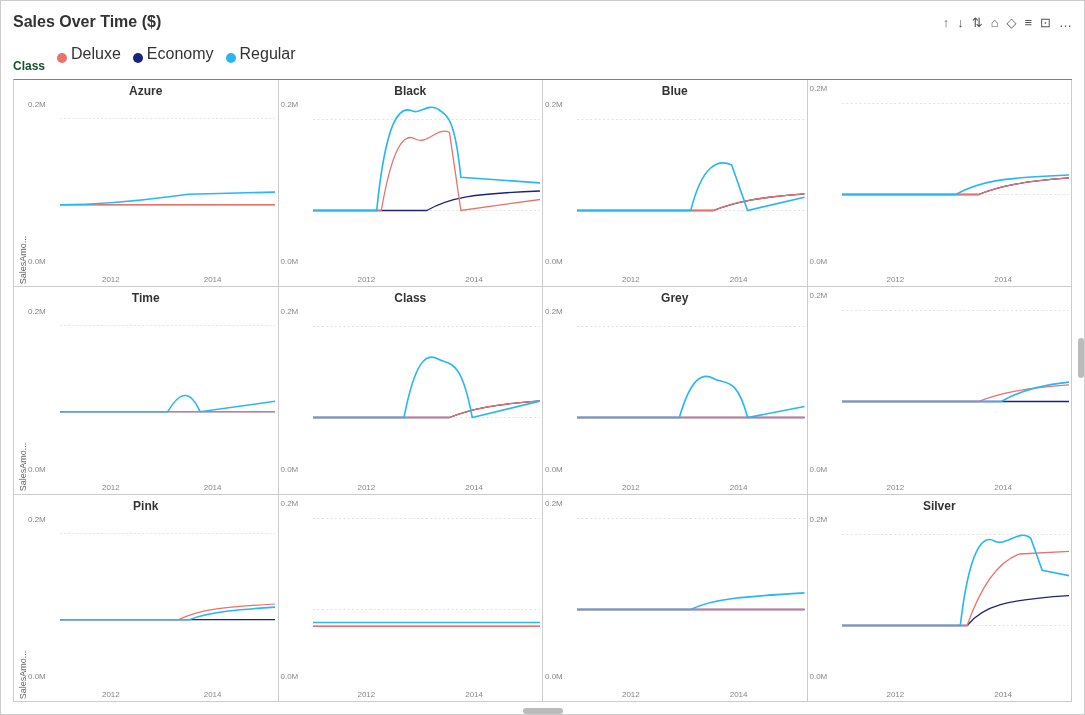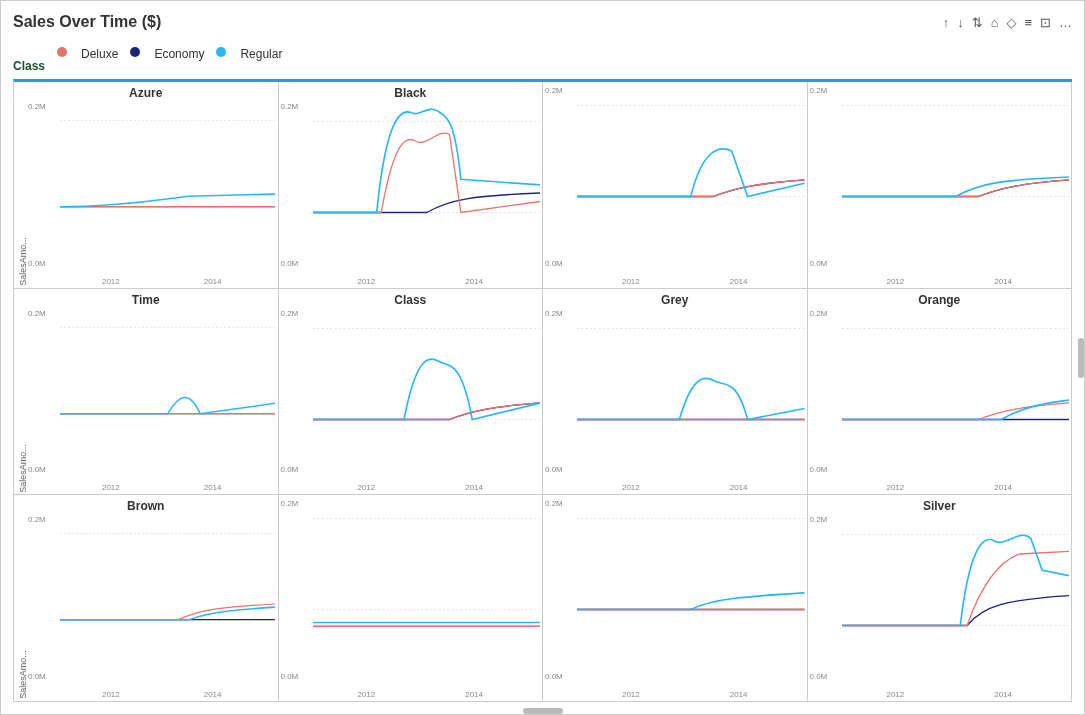--- a/index.html
+++ b/index.html
@@ -60,38 +60,38 @@
 
     .legend-label {
       font-weight: bold;
       color: #14532d;
       font-size: 12px;
       margin-top: 24px;
     }
 
     .legend-item {
       display: flex;
-      align-items: flex-start;
-      gap: 14px;
-      font-size: 12px;
+      align-items: flex-end;
+      gap: 4px;
+      font-size: 16px;
       color: #333;
     }
 
     .legend-dot {
       width: 10px;
       height: 10px;
       border-radius: 50%;
     }
 
     .chart-grid {
       display: grid;
       grid-template-columns: repeat(4, 1fr);
       grid-template-rows: repeat(3, 1fr);
       flex: 1;
-      border-top: 3px solid #0ea5e9;
+      border-top: 1px solid #0ea5e9;
       border-left: 1px solid #ccc;
     }
 
     .chart-cell {
       border-right: 1px solid #ccc;
       border-bottom: 1px solid #ccc;
       display: flex;
       flex-direction: column;
       padding: 4px 2px 2px 2px;
       position: relative;
@@ -278,20 +278,21 @@
           <path d="M0,102 L58.800000000000004,102 C67.2,18 79.8,6 90.3,9.6 C98.69999999999999,14.399999999999999 105,2.4 115.50000000000001,8.4 C121.8,14.399999999999999 130.2,9.6 136.5,71.39999999999999 L210,76.5" fill="none" stroke="#29b6f6" stroke-width="1.5"></path>
         </svg>
         <div class="x-axis-area">
           <span class="x-tick">2012</span>
           <span class="x-tick">2014</span>
         </div>
       </div>
     </div>
   </div>
       <div class="chart-cell">
+    <div class="cell-title">Blue</div>
     <div class="chart-area">
 
       <div class="chart-inner">
         <div class="y-tick-area">
           <span class="y-tick">0.2M</span>
           <span class="y-tick">0.0M</span>
         </div>
         <svg class="svg-chart" viewBox="0 0 210 120" preserveAspectRatio="none">
 
           <line x1="0" y1="18" x2="210" y2="18" class="dotted-line"></line>
@@ -401,21 +402,20 @@
           <path d="M0,102 L94.5,102 C105,66 115.50000000000001,60 126,66 C136.5,72 147,62.400000000000006 157.5,102 L210,91.8" fill="none" stroke="#29b6f6" stroke-width="1.5"></path>
         </svg>
         <div class="x-axis-area">
           <span class="x-tick">2012</span>
           <span class="x-tick">2014</span>
         </div>
       </div>
     </div>
   </div>
       <div class="chart-cell">
-    <div class="cell-title">Orange</div>
     <div class="chart-area">
 
       <div class="chart-inner">
         <div class="y-tick-area">
           <span class="y-tick">0.2M</span>
           <span class="y-tick">0.0M</span>
         </div>
         <svg class="svg-chart" viewBox="0 0 210 120" preserveAspectRatio="none">
 
           <line x1="0" y1="18" x2="210" y2="18" class="dotted-line"></line>
@@ -426,21 +426,21 @@
           <path d="M0,102 L147,102 C168,90 189,86.39999999999999 210,84" fill="none" stroke="#29b6f6" stroke-width="1.5"></path>
         </svg>
         <div class="x-axis-area">
           <span class="x-tick">2012</span>
           <span class="x-tick">2014</span>
         </div>
       </div>
     </div>
   </div>
       <div class="chart-cell">
-    <div class="cell-title">Brown</div>
+    <div class="cell-title">Pink</div>
     <div class="chart-area">
       <div class="y-axis-label">SalesAmo...</div>
       <div class="chart-inner">
         <div class="y-tick-area">
           <span class="y-tick">0.2M</span>
           <span class="y-tick">0.0M</span>
         </div>
         <svg class="svg-chart" viewBox="0 0 210 120" preserveAspectRatio="none">
 
           <line x1="0" y1="18" x2="210" y2="18" class="dotted-line"></line>

